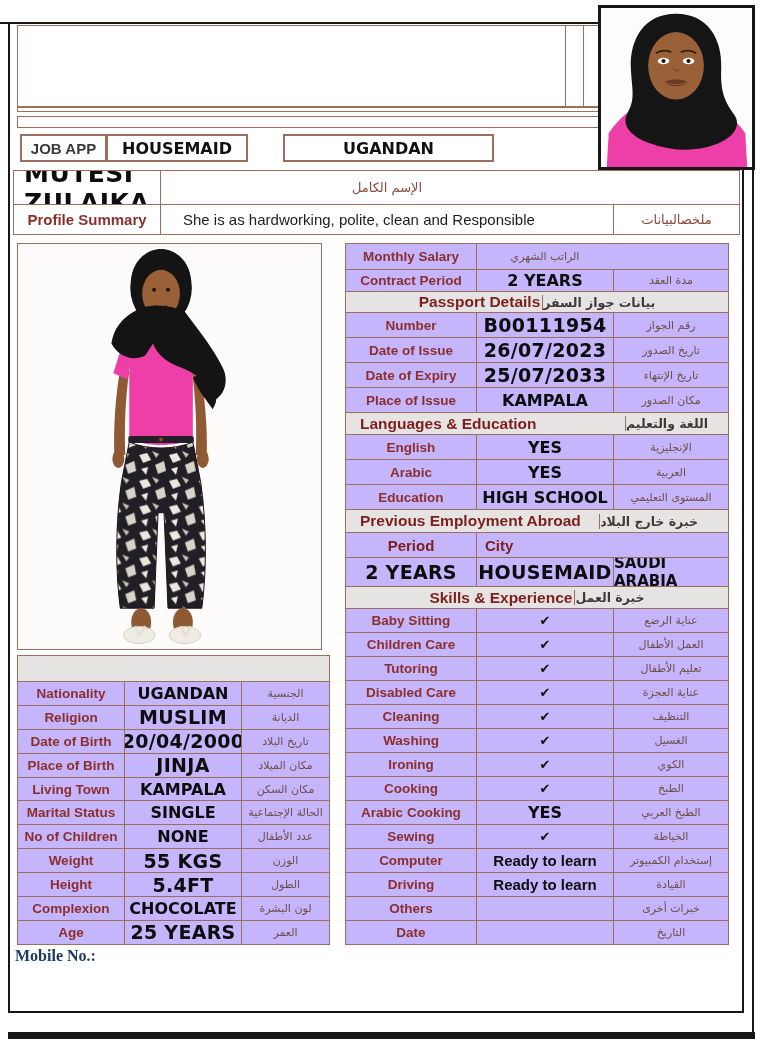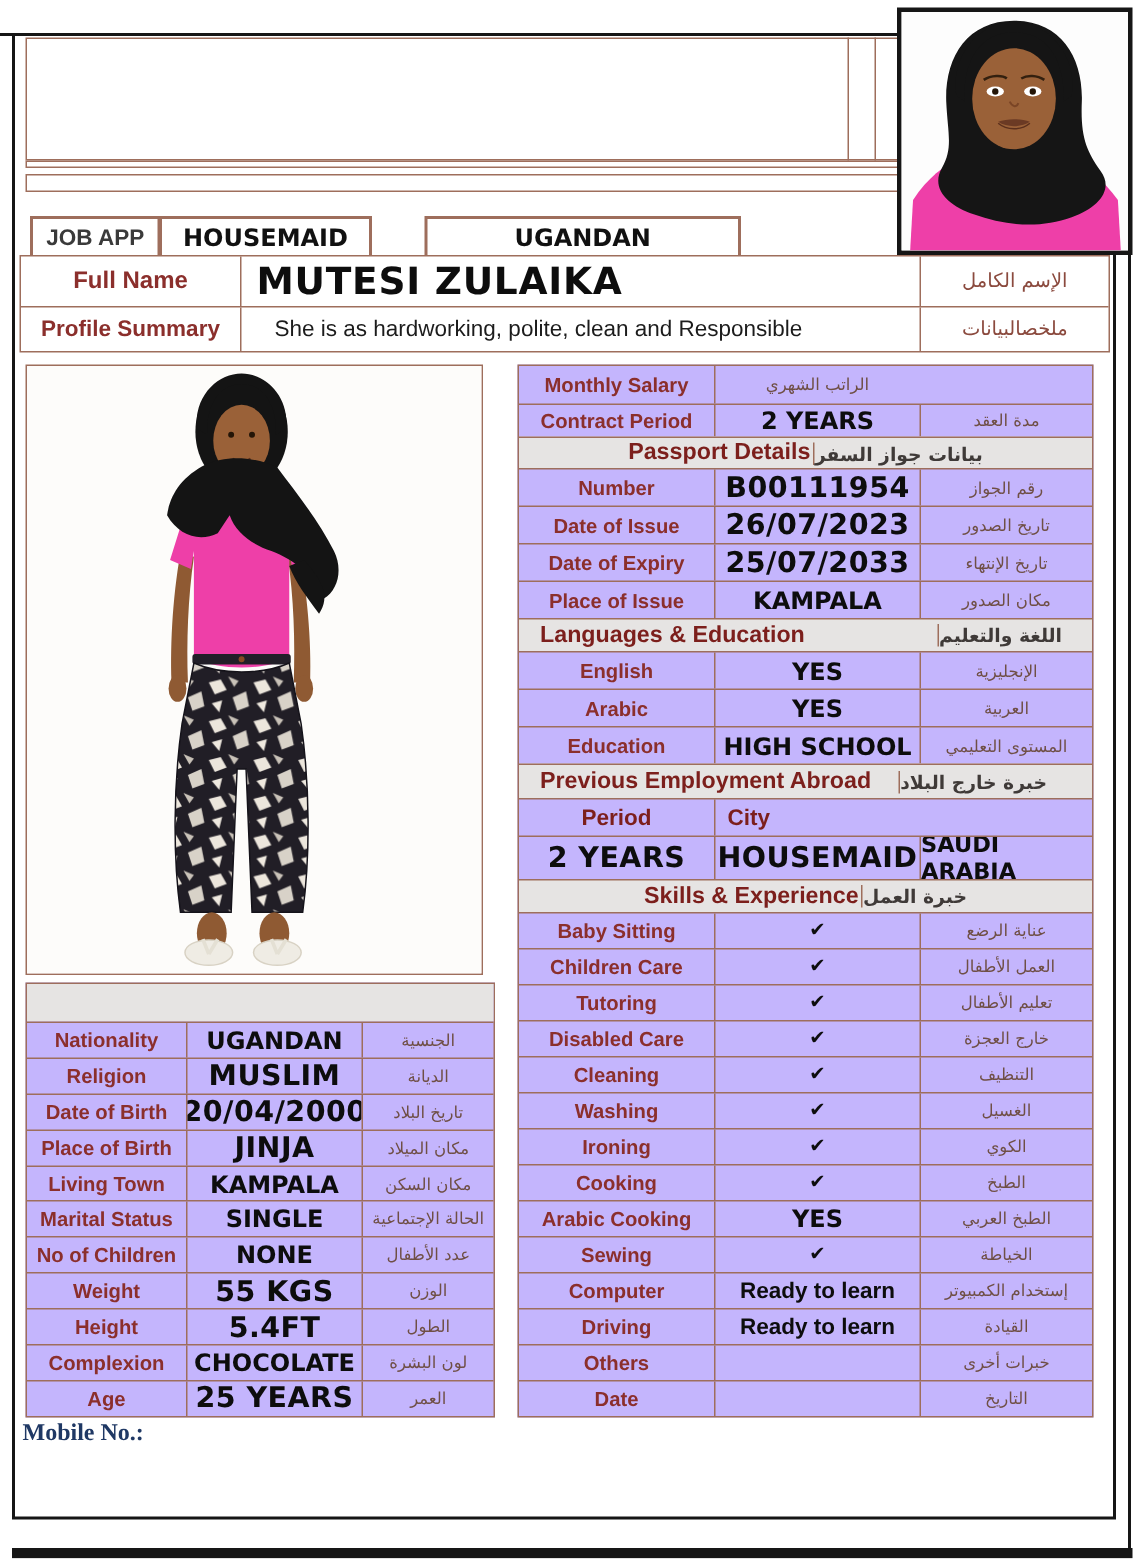--- a/index.html
+++ b/index.html
@@ -16,21 +16,21 @@
   
   .frame{left:8px;top:22px;width:736px;height:991px;border:2px solid var(--ink);}
   .top-tick{left:0;top:22px;width:10px;height:2px;background:var(--ink);}
   .topbox{left:17px;top:25px;width:723px;height:82px;border:1px solid var(--bd);}
   .vline{top:25px;width:0;height:82px;border-left:1px solid var(--bd);}
   .thin1{left:17px;top:107px;width:723px;height:5px;border:1px solid var(--bd);}
   .thin2{left:17px;top:116px;width:723px;height:12px;border:1px solid var(--bd);}
   .right-line{left:752px;top:168px;width:2px;height:864px;background:var(--ink);}
   .bottombar{left:8px;top:1032px;width:747px;height:7px;background:var(--ink);}
   
-  .tag{top:144px;height:28px;border:2px solid var(--bd);display:flex;align-items:center;justify-content:center;
+  .tag{top:134px;height:28px;border:2px solid var(--bd);display:flex;align-items:center;justify-content:center;
        font-weight:700;background:#fff;}
   .tag-job{left:20px;width:87px;color:#3a3a3a;font-size:15px;}
   .tag-role{left:106px;width:142px;color:#111;font-size:16px;font-family:"DejaVu Sans",sans-serif;}
   .tag-nat{left:283px;width:211px;color:#111;font-size:16px;font-family:"DejaVu Sans",sans-serif;}
   
   .headtable{left:13px;top:170px;width:727px;height:65px;border:1px solid var(--bd);background:#fff;}
   .ht-row{display:grid;grid-template-columns:146px 453px 1fr;box-sizing:border-box;}
   .ht-row + .ht-row{border-top:1px solid var(--bd);}
   .ht-row > * + *{border-left:1px solid var(--bd);}
   .hr1{height:33px;} .hr2{height:30px;}
@@ -91,21 +91,20 @@
   <div class="abs thin2"></div>
   <div class="abs right-line"></div>
   <div class="abs bottombar"></div>
 
   <div class="abs tag tag-job">JOB APP</div>
   <div class="abs tag tag-role">HOUSEMAID</div>
   <div class="abs tag tag-nat">UGANDAN</div>
 
   <div class="abs headtable">
     <div class="ht-row hr1">
-      <div class="cell ht-lbl">Full Name</div>
       <div class="cell ht-name">MUTESI ZULAIKA</div>
       <div class="cell ht-ar">الإسم الكامل</div>
     </div>
     <div class="ht-row hr2">
       <div class="cell ht-lbl b">Profile Summary</div>
       <div class="cell ht-txt">She is as hardworking, polite, clean and Responsible</div>
       <div class="cell ht-ar">ملخصالبيانات</div>
     </div>
   </div>
 
@@ -246,21 +245,21 @@
       <div class="cell ar">العمل الأطفال</div>
     </div>
     <div class="trow hsk">
       <div class="cell lbl">Tutoring</div>
       <div class="cell val chk">✔</div>
       <div class="cell ar">تعليم الأطفال</div>
     </div>
     <div class="trow hsk">
       <div class="cell lbl">Disabled Care</div>
       <div class="cell val chk">✔</div>
-      <div class="cell ar">خارج العجزة</div>
+      <div class="cell ar">عناية العجزة</div>
     </div>
     <div class="trow hsk">
       <div class="cell lbl">Cleaning</div>
       <div class="cell val chk">✔</div>
       <div class="cell ar">التنظيف</div>
     </div>
     <div class="trow hsk">
       <div class="cell lbl">Washing</div>
       <div class="cell val chk">✔</div>
       <div class="cell ar">الغسيل</div>

